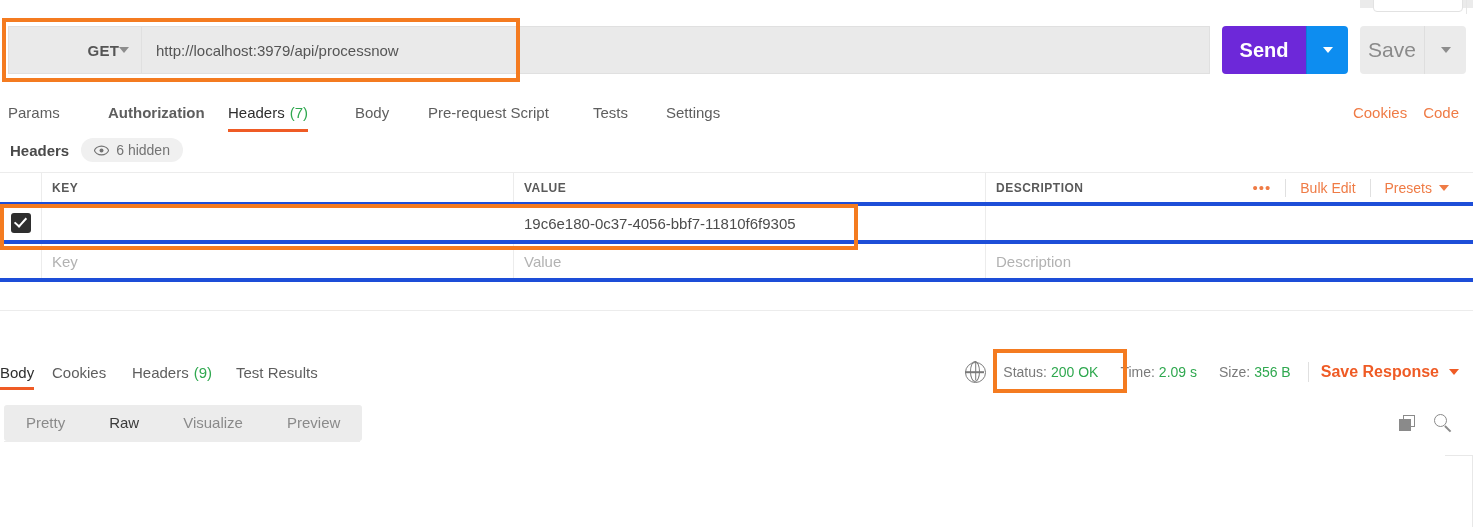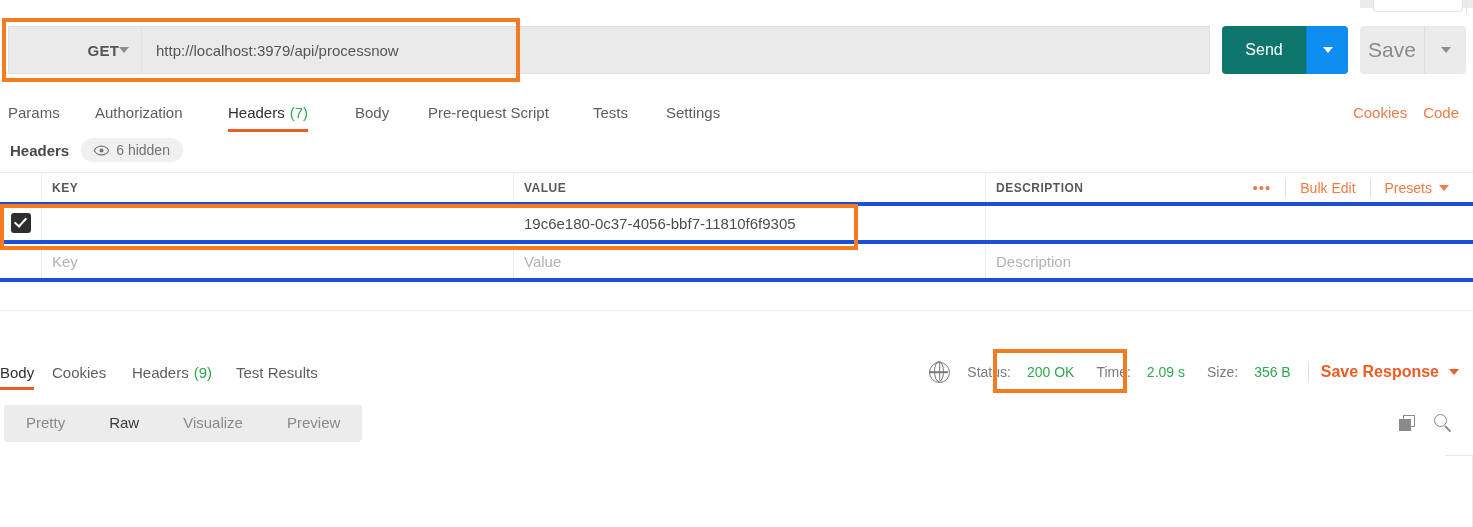--- a/index.html
+++ b/index.html
@@ -90,24 +90,24 @@
   }
   .url-text {
     font-size: 15px;
     color: #555555;
     white-space: nowrap;
   }
   .send-btn {
     position: absolute;
     left: 1222px; top: 0;
     width: 84px; height: 48px;
-    background: #0f766e;
+    background: #6d28d9;
     color: #ffffff;
-    font-size: 16px;
-    font-weight: normal;
+    font-size: 20px;
+    font-weight: bold;
     display: flex;
     align-items: center;
     justify-content: center;
     border-radius: 4px 0 0 4px;
     cursor: pointer;
   }
   .send-caret {
     position: absolute;
     left: 1306px; top: 0;
     width: 42px; height: 48px;
@@ -331,21 +331,21 @@
   .status-area {
     position: absolute;
     top: 352px; height: 40px;
     right: 14px;
     display: flex;
     align-items: center;
     font-size: 14px;
     color: #7a7a7a;
     gap: 0;
   }
-  .status-area .grp { display: flex; align-items: flex-end; gap: 16px; padding: 0 11px; }
+  .status-area .grp { display: flex; align-items: flex-end; gap: 4px; padding: 0 11px; }
   .status-area .val { color: #2fa84f; }
   .status-area .divider { width: 1px; height: 20px; background: #e0e0e0; margin: 0 6px; }
   .save-resp {
     color: #ef5b25;
     font-weight: bold;
     font-size: 16px;
     display: flex;
     align-items: center;
     gap: 10px;
     cursor: pointer;
@@ -513,21 +513,21 @@
   <div class="save-btn">Save</div>
   <div class="save-caret">
     <span class="caret-dn"></span>
   </div>
 </div>
 
 <div class="req-tabs">
   <div class="tab" style="left:8px;">
     <span>Params</span>
   </div>
-  <div class="tab" style="left:95px;">
+  <div class="tab" style="left:108px;font-weight:bold;">
     <span>Authorization</span>
   </div>
   <div class="tab active" style="left:228px;">
     <span>Headers</span>
     <span class="cnt">(7)</span>
     <span class="underline"></span>
   </div>
   <div class="tab" style="left:355px;">
     <span>Body</span>
   </div>

